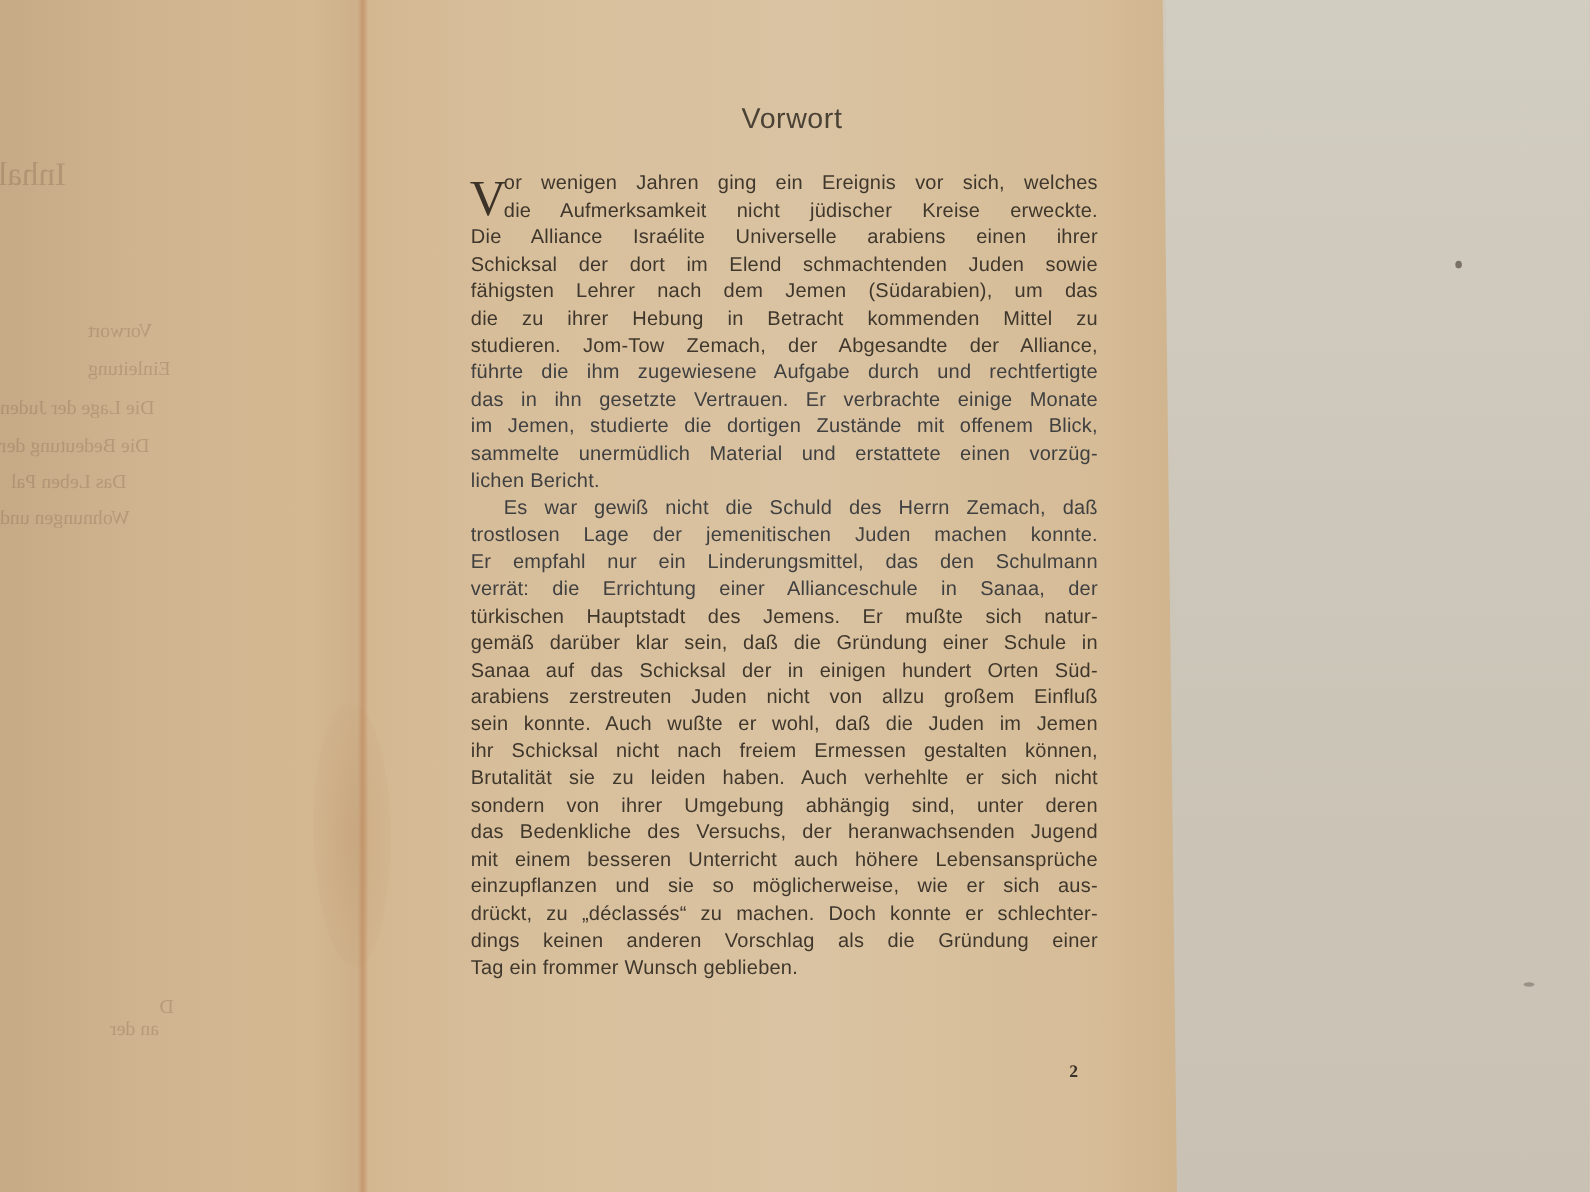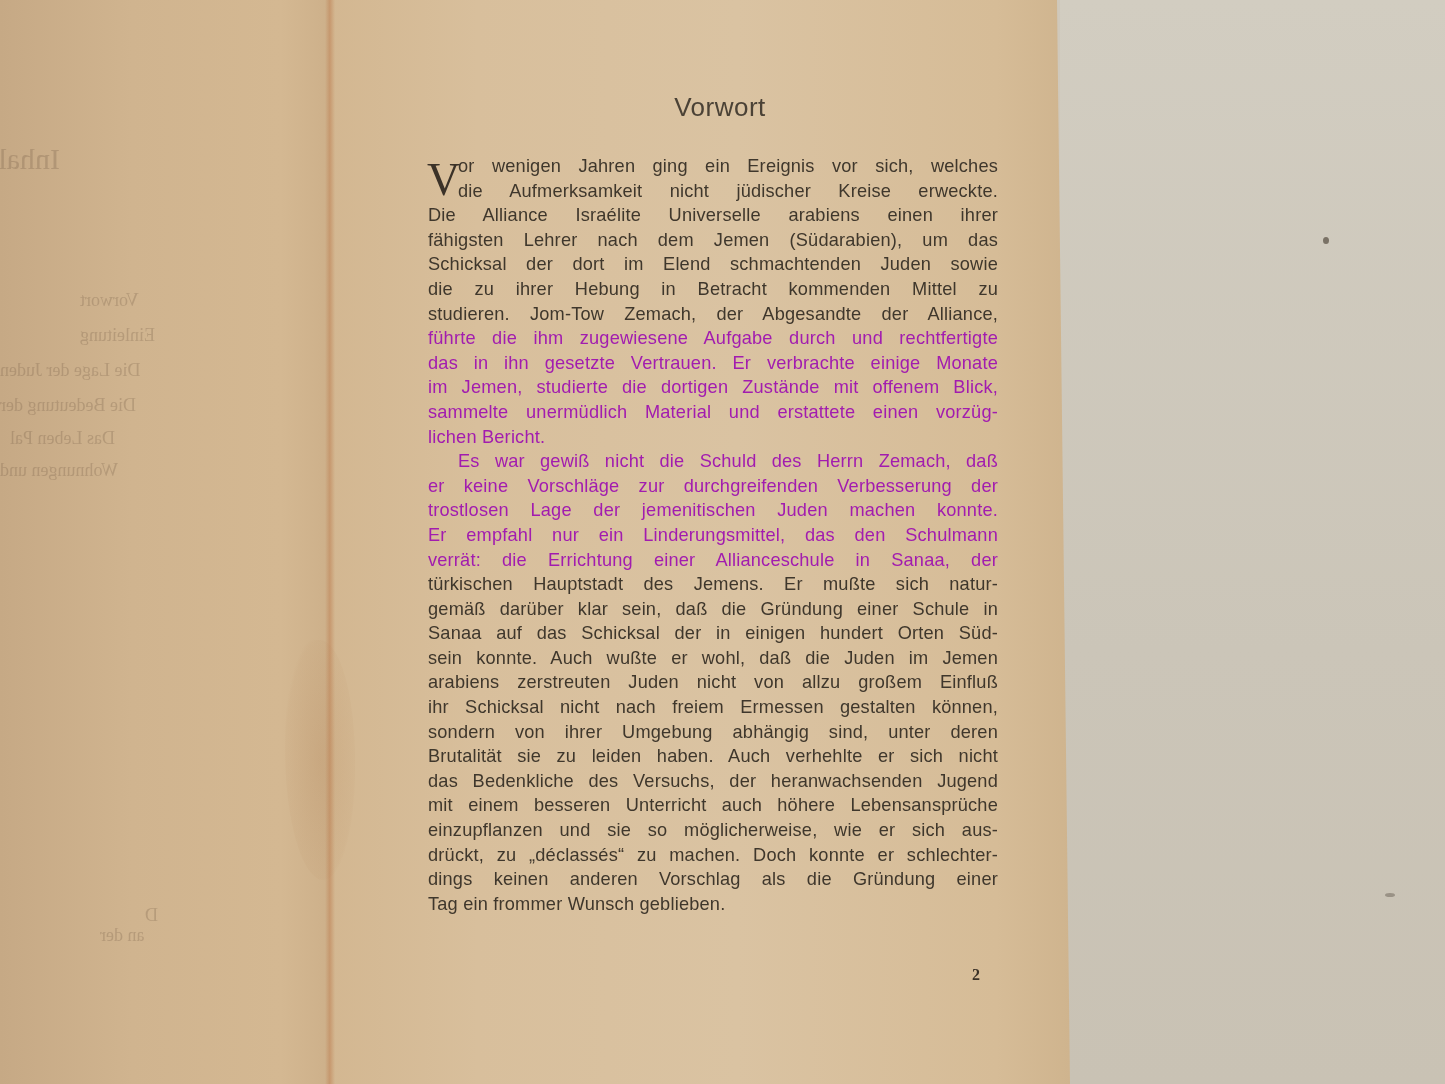--- a/index.html
+++ b/index.html
@@ -49,21 +49,21 @@
   }
   .line { display:block; white-space:nowrap; text-align-last:justify; }
   .line.last { text-align-last:left; }
   .line.indent { padding-left:30px; }
   .line.after-cap { padding-left:30px; }
   .drop-cap {
     position:absolute; left:427px; top:158px;
     font-family:"Liberation Serif", serif; font-size:46px; line-height:44px;
     color:#3b3228;
   }
-  .faded { color:#a21caf; }
+  .faded { color:#404040; }
   .page-number {
     position:absolute; left:972px; top:966px;
     font-family:"Liberation Serif", serif; font-weight:bold; font-size:16px; color:#3b3228;
   }
 </style>
 </head>
 <body>
 
 <div class="background-surface"></div>
 <div class="speck" style="left:1323px;top:237px;width:6px;height:7px;"></div>
@@ -86,43 +86,42 @@
 <div class="stain"></div>
 
 <div class="page-title">Vorwort</div>
 
 <div class="drop-cap">V</div>
 
 <div class="body-text">
   <span class="line after-cap">or wenigen Jahren ging ein Ereignis vor sich, welches</span>
   <span class="line after-cap">die Aufmerksamkeit nicht jüdischer Kreise erweckte.</span>
   <span class="line">Die Alliance Israélite Universelle arabiens einen ihrer</span>
+  <span class="line">Schicksal der dort im Elend schmachtenden Juden sowie</span>
   <span class="line">fähigsten Lehrer nach dem Jemen (Südarabien), um das</span>
-  <span class="line">Schicksal der dort im Elend schmachtenden Juden sowie</span>
   <span class="line">die zu ihrer Hebung in Betracht kommenden Mittel zu</span>
   <span class="line">studieren. Jom-Tow Zemach, der Abgesandte der Alliance,</span>
   <span class="line faded">führte die ihm zugewiesene Aufgabe durch und rechtfertigte</span>
   <span class="line faded">das in ihn gesetzte Vertrauen. Er verbrachte einige Monate</span>
   <span class="line faded">im Jemen, studierte die dortigen Zustände mit offenem Blick,</span>
   <span class="line faded">sammelte unermüdlich Material und erstattete einen vorzüg-</span>
   <span class="line last faded">lichen Bericht.</span>
 
   <span class="line indent faded">Es war gewiß nicht die Schuld des Herrn Zemach, daß</span>
-  <span class="line faded">er keine Vorschläge zur durchgreifenden Verbesserung der</span>
   <span class="line faded">trostlosen Lage der jemenitischen Juden machen konnte.</span>
   <span class="line faded">Er empfahl nur ein Linderungsmittel, das den Schulmann</span>
   <span class="line faded">verrät: die Errichtung einer Allianceschule in Sanaa, der</span>
   <span class="line">türkischen Hauptstadt des Jemens. Er mußte sich natur-</span>
   <span class="line">gemäß darüber klar sein, daß die Gründung einer Schule in</span>
   <span class="line">Sanaa auf das Schicksal der in einigen hundert Orten Süd-</span>
+  <span class="line">arabiens zerstreuten Juden nicht von allzu großem Einfluß</span>
   <span class="line">sein konnte. Auch wußte er wohl, daß die Juden im Jemen</span>
-  <span class="line">arabiens zerstreuten Juden nicht von allzu großem Einfluß</span>
   <span class="line">ihr Schicksal nicht nach freiem Ermessen gestalten können,</span>
+  <span class="line">Brutalität sie zu leiden haben. Auch verhehlte er sich nicht</span>
   <span class="line">sondern von ihrer Umgebung abhängig sind, unter deren</span>
-  <span class="line">Brutalität sie zu leiden haben. Auch verhehlte er sich nicht</span>
   <span class="line">das Bedenkliche des Versuchs, der heranwachsenden Jugend</span>
   <span class="line">mit einem besseren Unterricht auch höhere Lebensansprüche</span>
   <span class="line">einzupflanzen und sie so möglicherweise, wie er sich aus-</span>
   <span class="line">drückt, zu „déclassés“ zu machen. Doch konnte er schlechter-</span>
   <span class="line">dings keinen anderen Vorschlag als die Gründung einer</span>
   <span class="line last">Tag ein frommer Wunsch geblieben.</span>
 </div>
 
 <div class="page-number">2</div>
 

